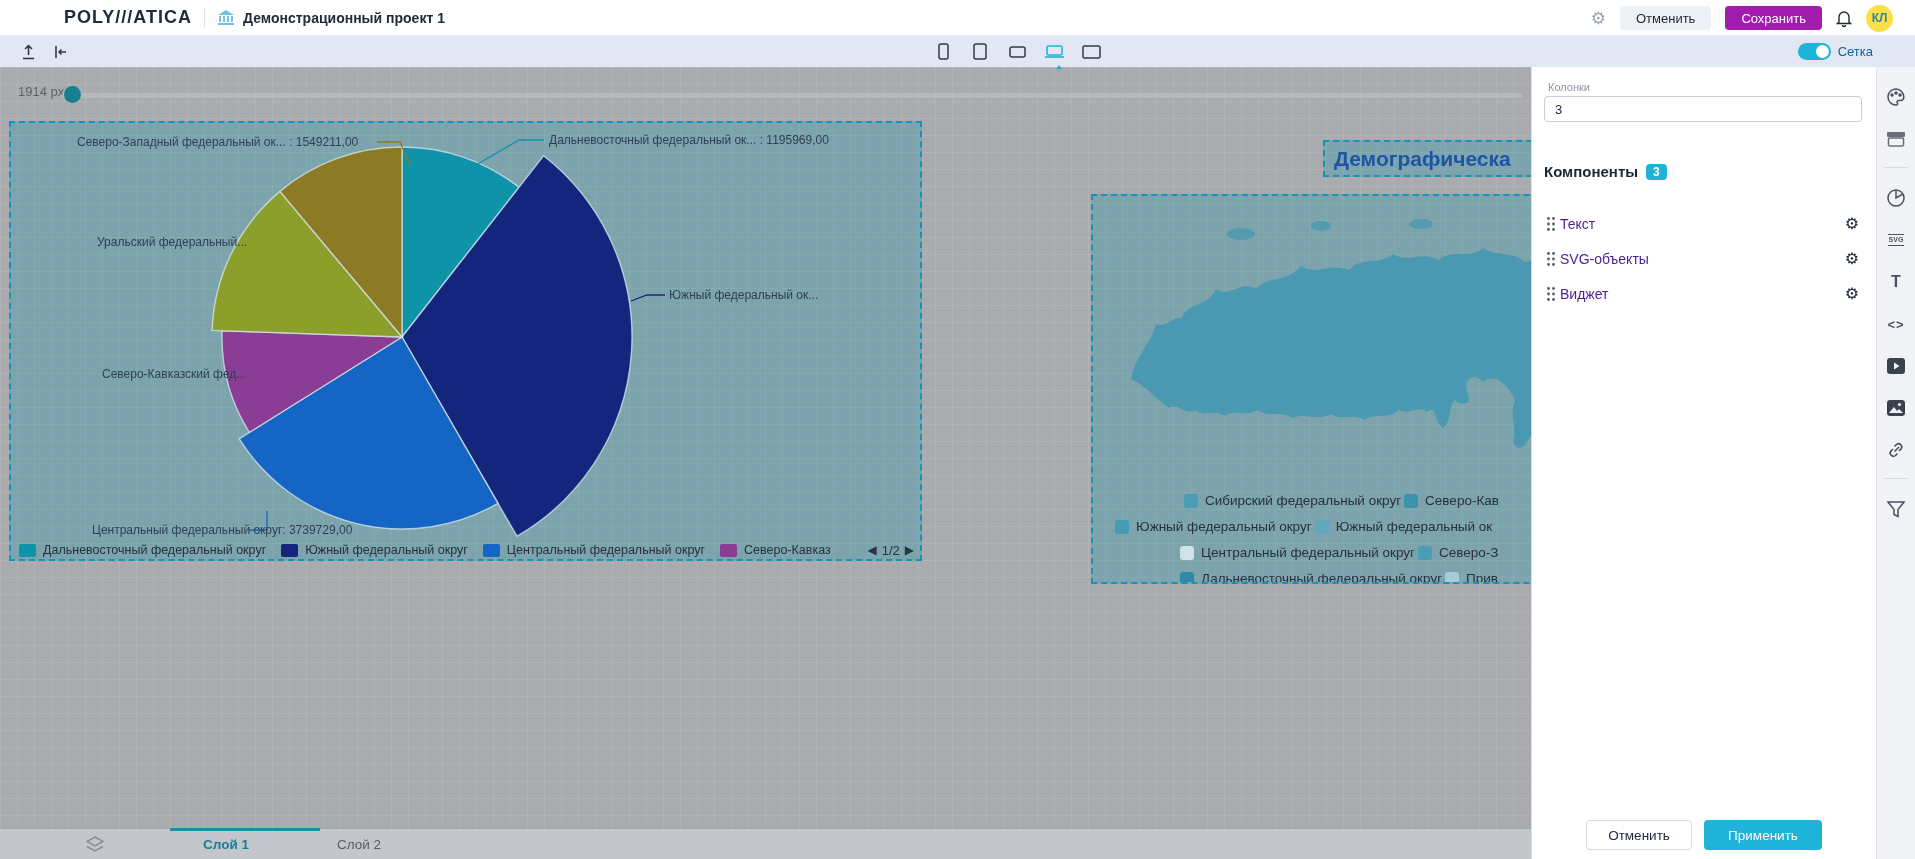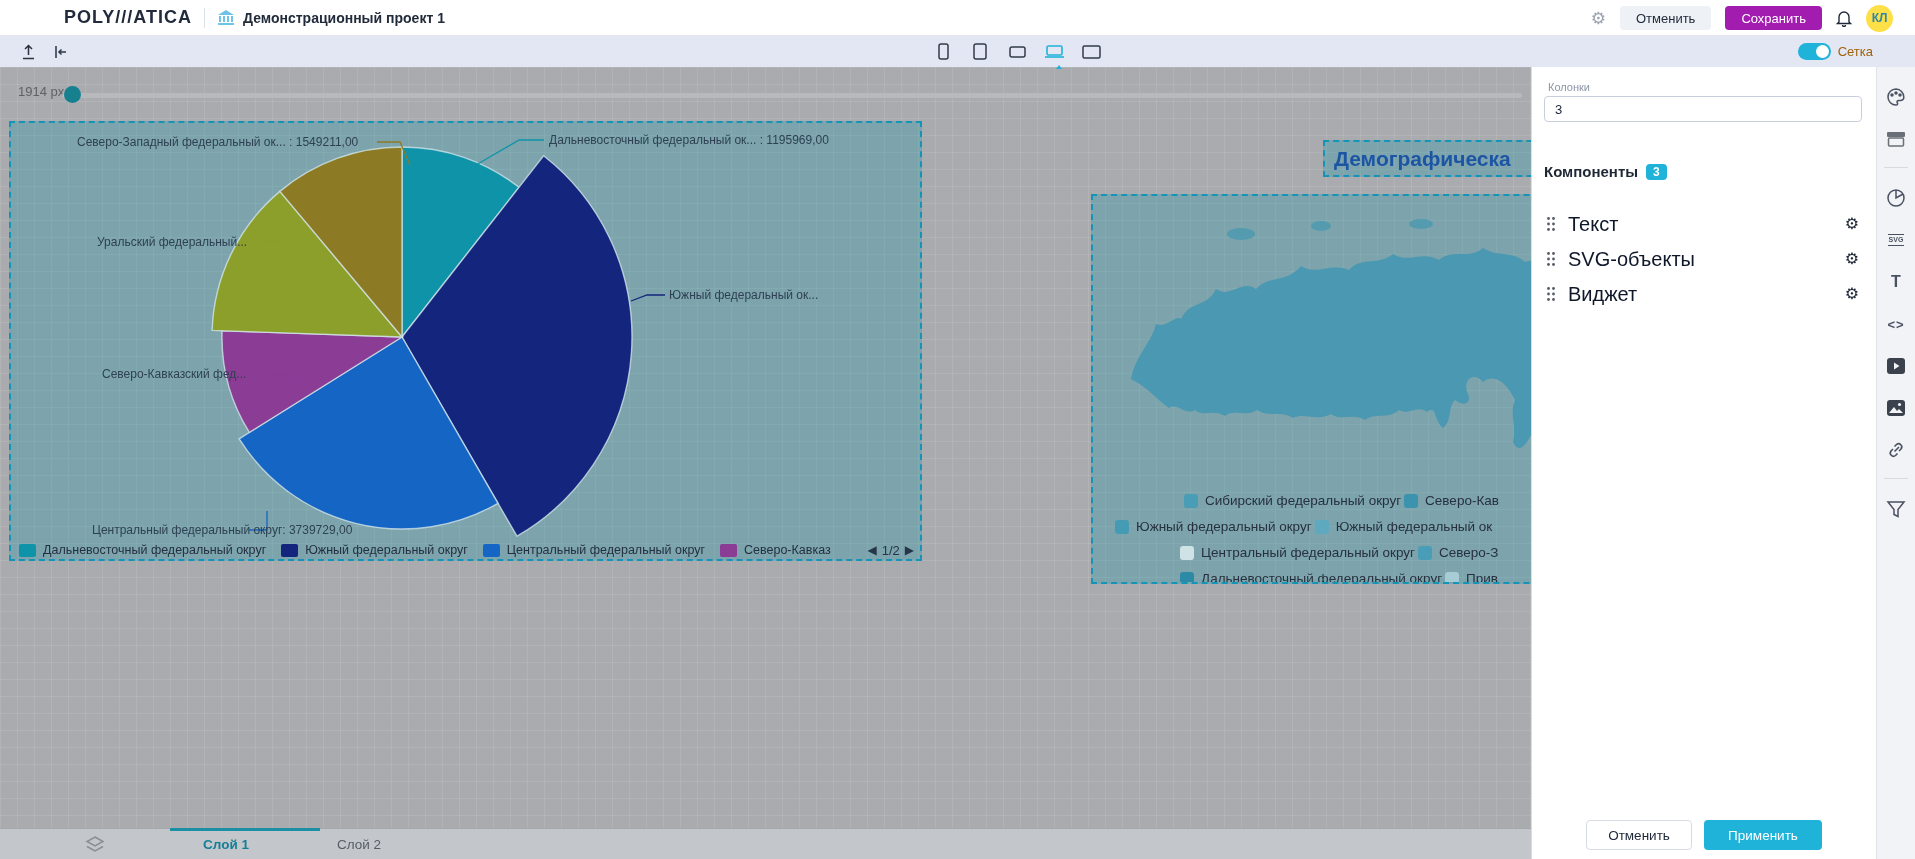--- a/index.html
+++ b/index.html
@@ -22,21 +22,21 @@
 
   
   #toolbar { position:absolute; left:0; top:36px; width:1915px; height:31px; background:#e3e7f3; z-index:35;
              display:flex; align-items:center; }
   .tool-ic { display:flex; align-items:center; justify-content:center; width:24px; height:24px; }
   .devices { position:absolute; left:932px; top:0; height:31px; display:flex; align-items:center; gap:15px; }
   .dev { position:relative; display:flex; align-items:center; justify-content:center; width:22px; height:22px; }
   .toggle-wrap { position:absolute; right:42px; top:0; height:31px; display:flex; align-items:center; gap:7px; }
   .toggle { width:33px; height:17px; border-radius:9px; background:#1fb3d9; position:relative; }
   .toggle .knob { position:absolute; right:2px; top:2px; width:13px; height:13px; border-radius:50%; background:#fff; }
-  .toggle-label { font-size:13px; color:#a16207; }
+  .toggle-label { font-size:13px; color:#0369a1; }
 
   
   #canvas { position:absolute; left:0; top:67px; width:1915px; height:792px; background-color:#a9abae;
             background-image:linear-gradient(rgba(255,255,255,.09) 1px, transparent 1px),
                              linear-gradient(90deg, rgba(255,255,255,.09) 1px, transparent 1px);
             background-size:17px 17px; overflow:hidden; }
   .zoom-label { position:absolute; left:18px; top:17px; font-size:13px; color:#5d6268; }
   .slider-track { position:absolute; left:62px; top:26px; width:1460px; height:5px; background:#b7b9bc; border-radius:3px; }
   .slider-knob { position:absolute; left:64px; top:19px; width:17px; height:17px; border-radius:50%; background:#17808f; }
 
@@ -75,21 +75,21 @@
   #panel { position:absolute; left:1531px; top:67px; width:345px; height:792px; background:#ffffff;
            border-left:1px solid #d9dce3; z-index:30; }
   .p-label { position:absolute; left:16px; top:14px; font-size:11px; color:#8d95a8; }
   .p-input { position:absolute; left:12px; top:29px; width:318px; height:26px; border:1px solid #c9cfda;
              border-radius:4px; font-size:13px; color:#222b3b; padding:0 10px; font-family:"Liberation Sans",sans-serif; }
   .p-head { position:absolute; left:12px; top:96px; font-size:15px; font-weight:700; color:#1e2735;
             display:flex; align-items:center; gap:8px; }
   .badge { background:#1fb3d9; color:#fff; font-size:12px; font-weight:700; border-radius:4px; padding:1px 7px; }
   .comp-row { position:absolute; left:0; width:345px; height:28px; display:flex; align-items:center; }
   .comp-row .handle { margin-left:14px; cursor:grab; display:flex; }
-  .comp-row .lbl { margin-left:12px; font-size:20px; color:#0f172a; }
+  .comp-row .lbl { margin-left:4px; font-size:14px; color:#4c1d95; }
   .comp-row .gear { position:absolute; right:18px; font-size:16px; color:#1e2735; cursor:pointer; line-height:1; }
   .p-actions { position:absolute; left:0; bottom:9px; width:345px; height:30px; }
   .btn-outline { position:absolute; left:54px; top:0; width:106px; height:30px; background:#fff;
                  border:1px solid #d7dbe2; border-radius:4px; font-size:13.5px; color:#222b3b; }
   .btn-apply { position:absolute; left:172px; top:0; width:118px; height:30px; background:#1fb3d9;
                border:none; border-radius:4px; font-size:13.5px; color:#fff; }
 
   
   #strip { position:absolute; left:1876px; top:67px; width:39px; height:792px; background:#f1f3f7;
            border-left:1px solid #e0e3ea; z-index:31; display:flex; flex-direction:column; align-items:center; }

